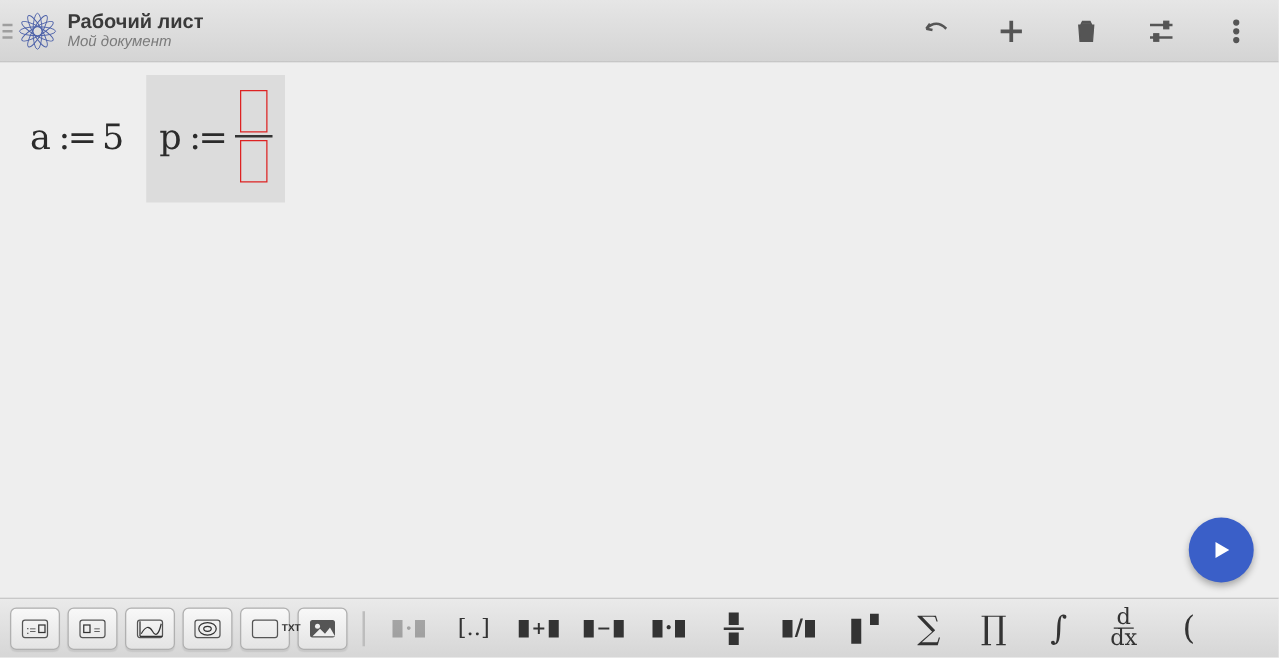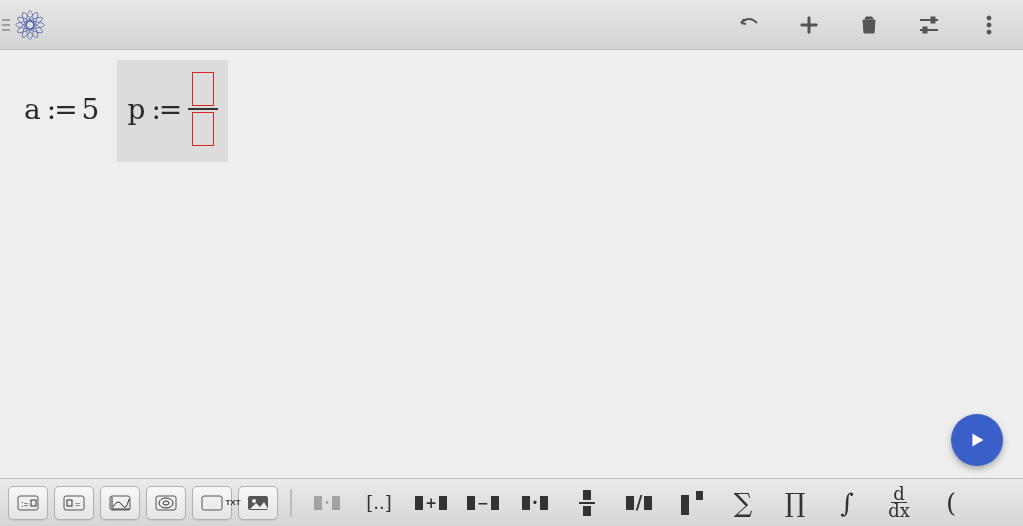--- a/index.html
+++ b/index.html
@@ -123,20 +123,24 @@
       <g stroke="#4a5fa8" stroke-width="0.8" fill="none">
         <ellipse cx="20" cy="20" rx="4" ry="16" transform="rotate(0 20 20)"></ellipse>
         <ellipse cx="20" cy="20" rx="4" ry="16" transform="rotate(30 20 20)"></ellipse>
         <ellipse cx="20" cy="20" rx="4" ry="16" transform="rotate(60 20 20)"></ellipse>
         <ellipse cx="20" cy="20" rx="4" ry="16" transform="rotate(90 20 20)"></ellipse>
         <ellipse cx="20" cy="20" rx="4" ry="16" transform="rotate(120 20 20)"></ellipse>
         <ellipse cx="20" cy="20" rx="4" ry="16" transform="rotate(150 20 20)"></ellipse>
       </g>
     </svg>
   </div>
+  <div class="titles">
+    <span class="title-main">Рабочий лист</span>
+    <span class="title-sub">Мой документ</span>
+  </div>
   <div class="top-spacer"></div>
   <div class="top-actions">
     <div class="top-btn">
       <svg viewBox="0 0 24 24">
           <path fill="none" stroke="#555" stroke-width="2" d="M4 10 Q12 2 20 10 M4 10 l3 -4 M4 10 l5 1"></path>
         </svg>
     </div>
     <div class="top-btn">
       <svg viewBox="0 0 24 24">
           <path d="M11 4h2v16h-2z M4 11h16v2H4z"></path>

